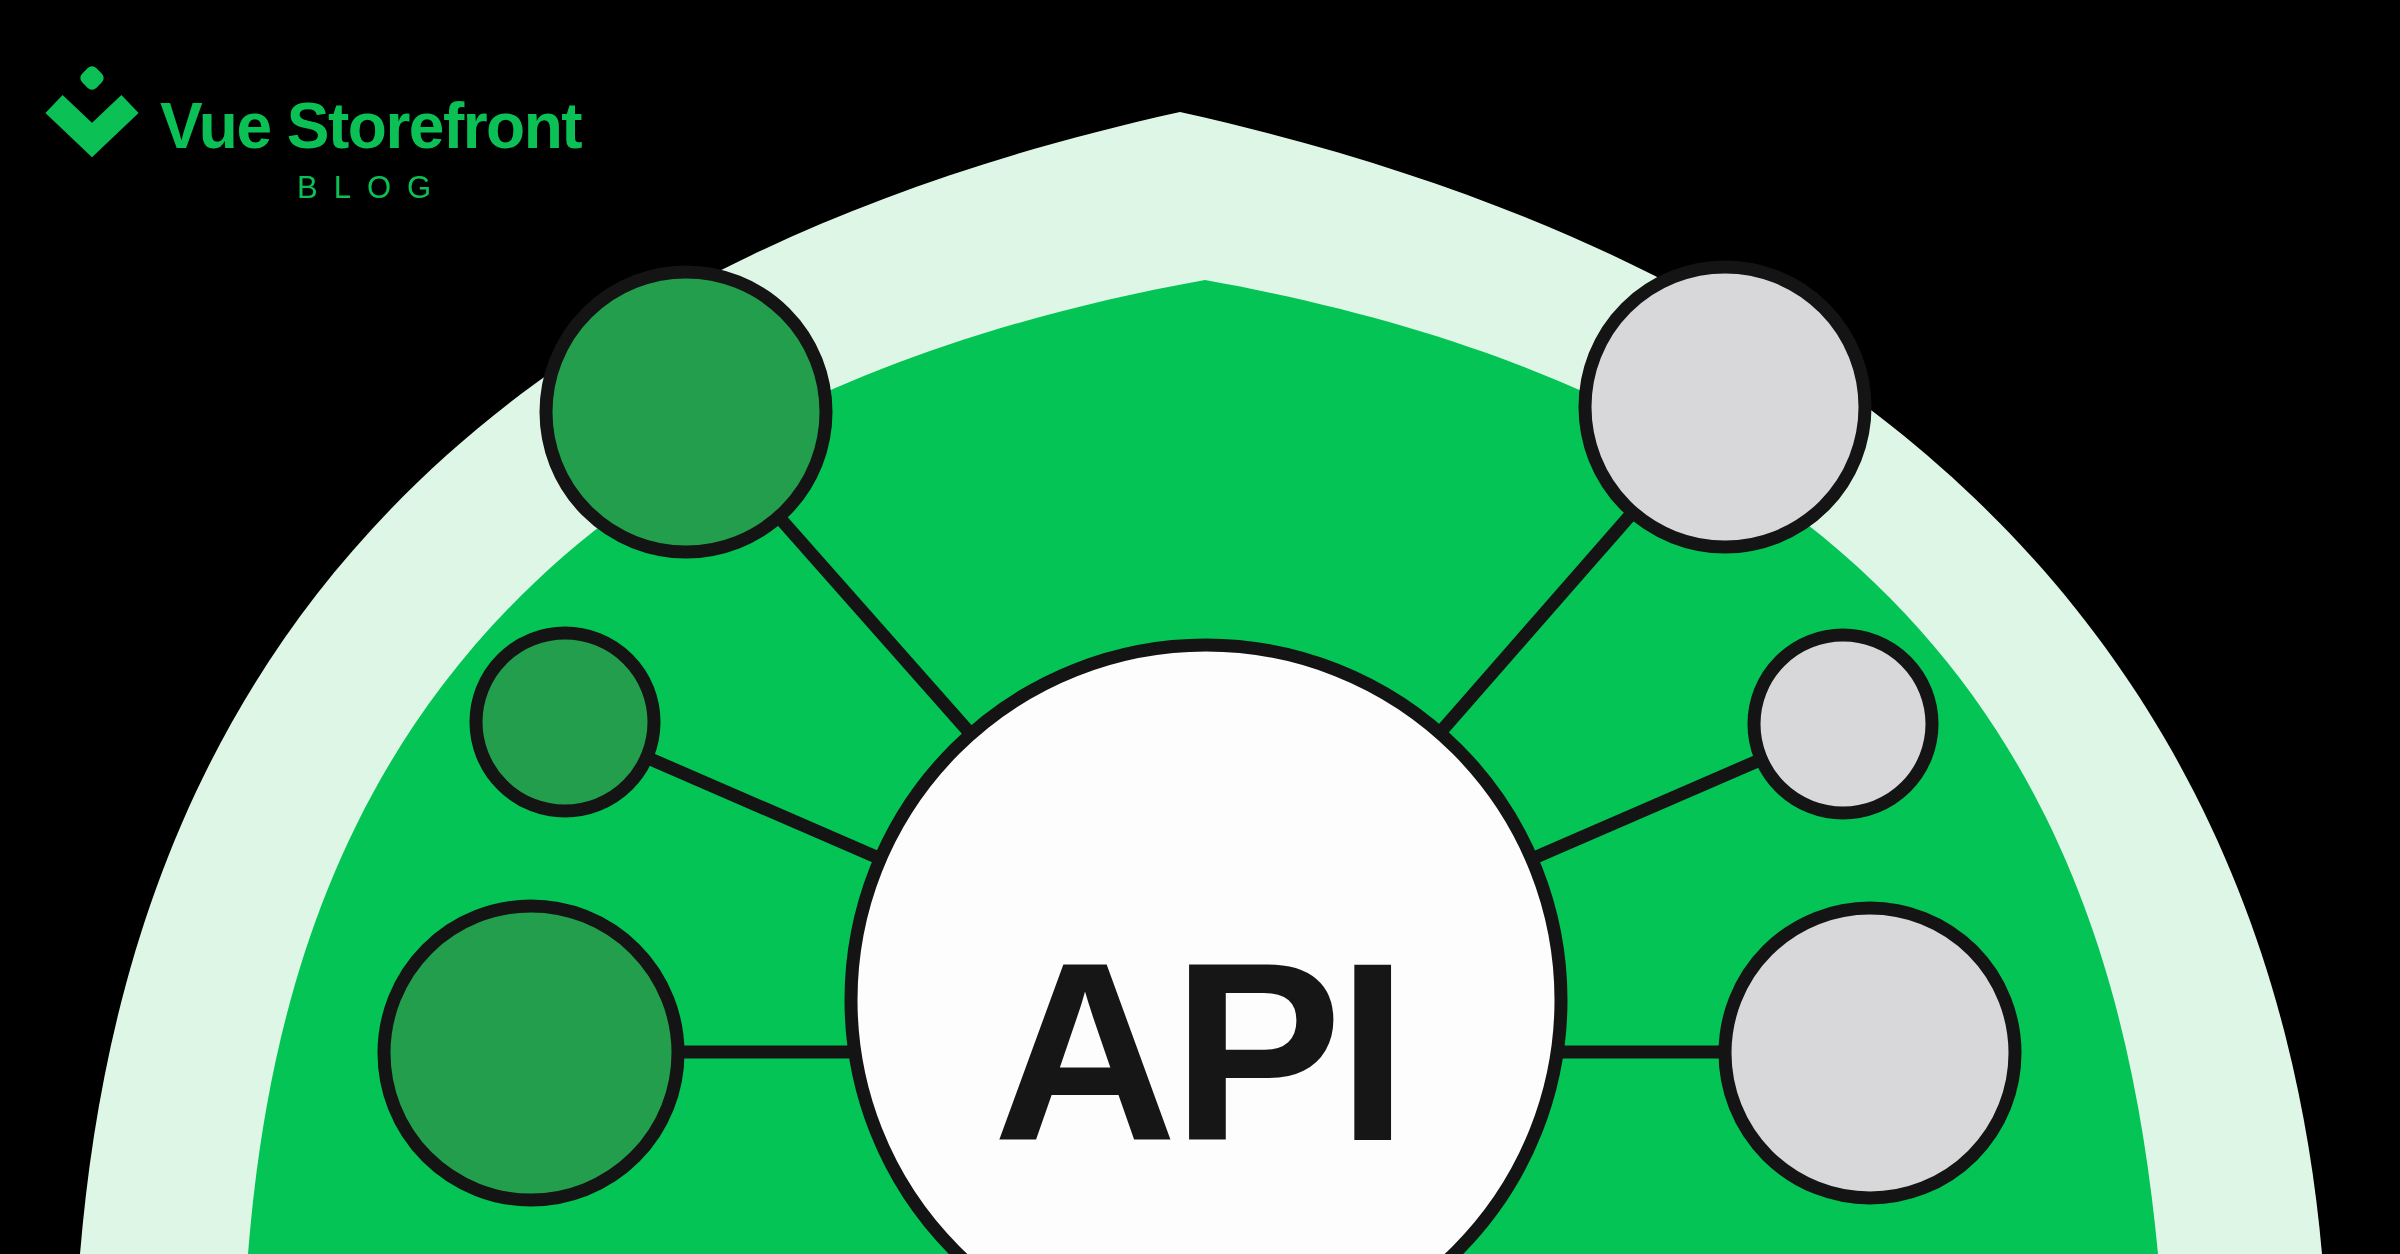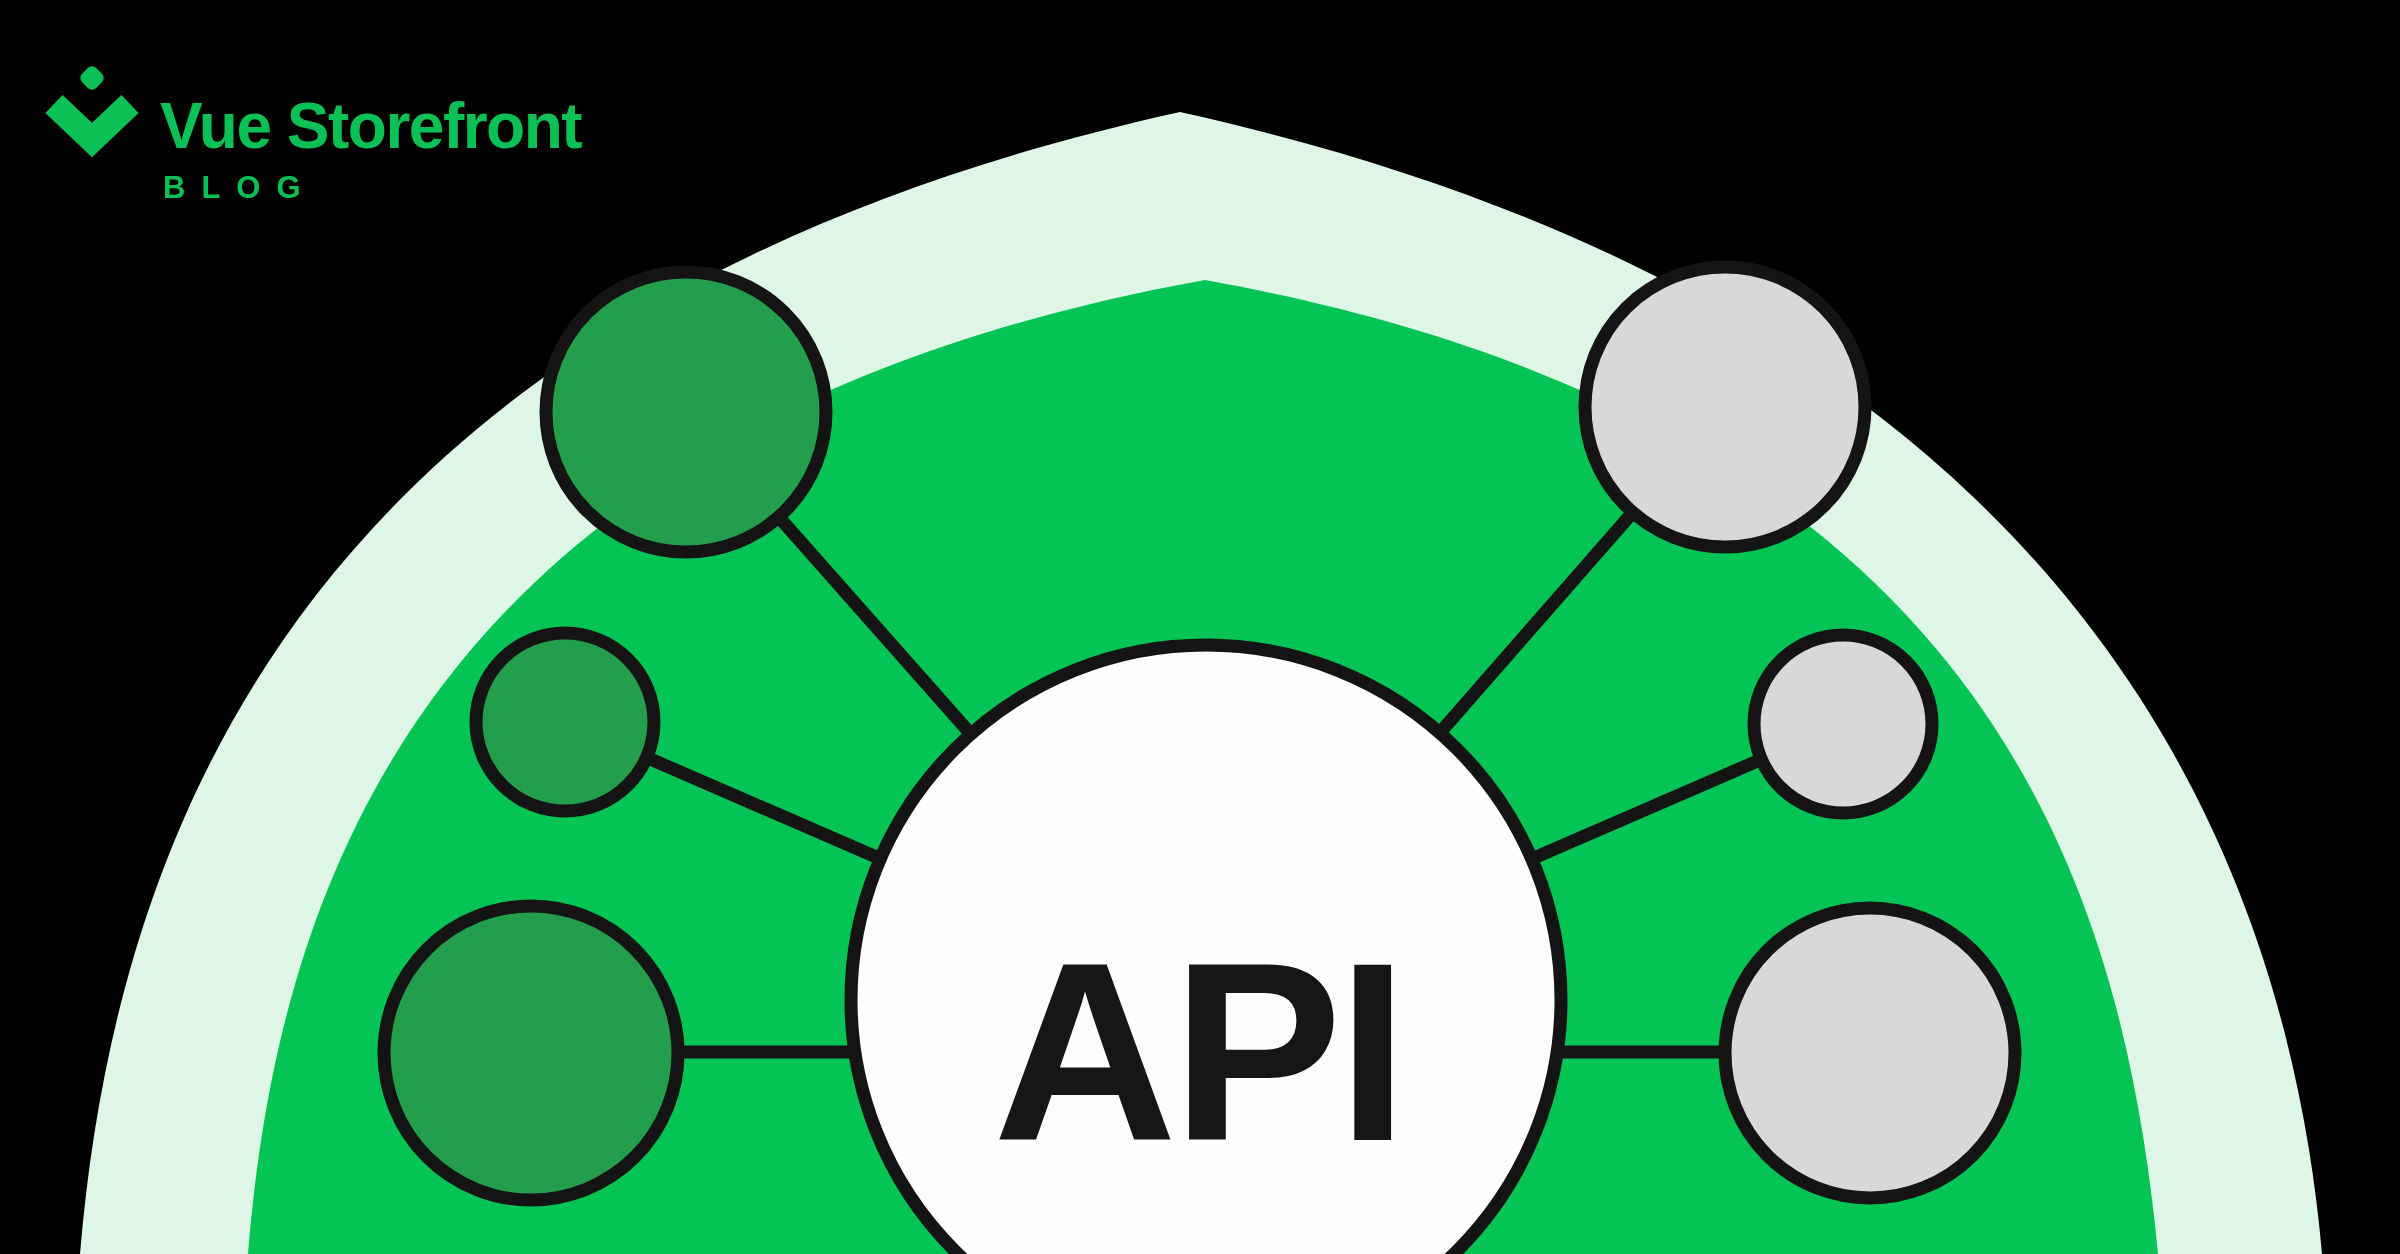--- a/index.html
+++ b/index.html
@@ -18,20 +18,21 @@
     width: 2400px;
     height: 1254px;
     display: block;
   }
   .logo {
     position: absolute;
     left: 42px;
     top: 54px;
     display: flex;
     align-items: flex-start;
+    text-align: center;
   }
   .logo-mark {
     width: 100px;
     height: 112px;
     display: block;
     flex: 0 0 auto;
   }
   .logo-text {
     margin-left: 18px;
     margin-top: 40px;
@@ -40,21 +41,21 @@
     color: var(--brand-green, #04C455);
     font-size: 64px;
     font-weight: bold;
     letter-spacing: -1.5px;
     line-height: 1;
     white-space: nowrap;
   }
   .logo-subtitle {
     color: var(--brand-green, #04C455);
     font-size: 31px;
-    font-weight: bold;
+    font-weight: normal;
     letter-spacing: 16px;
     line-height: 1;
     margin-top: 14px;
     margin-left: 3px;
     white-space: nowrap;
   }
   .api-label-text {
     font-family: "Liberation Sans", sans-serif;
     font-weight: bold;
   }

